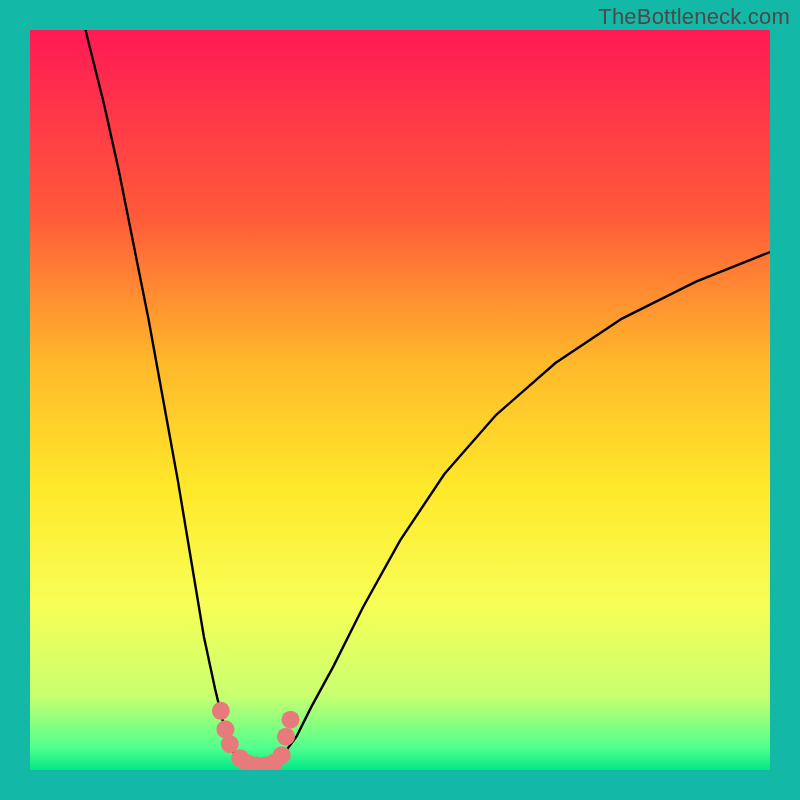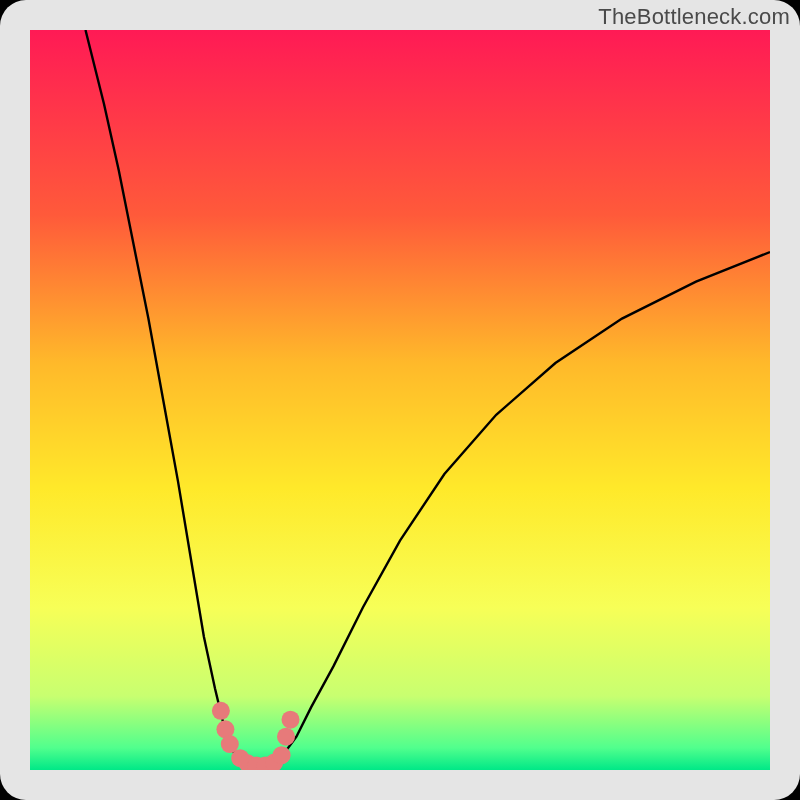--- a/index.html
+++ b/index.html
@@ -10,22 +10,21 @@
     background: #000;
     overflow: hidden;
     font-family: Arial, Helvetica, sans-serif;
   }
   .frame {
     position: absolute;
     left: 0;
     top: 0;
     width: 800px;
     height: 800px;
-    background: #e5e5e5;
-    border-radius: 26px;
+    background: #14b8a6;
   }
   .plot {
     position: absolute;
     left: 30px;
     top: 30px;
     width: 740px;
     height: 740px;
     overflow: hidden;
   }
   .gradient-fill {

